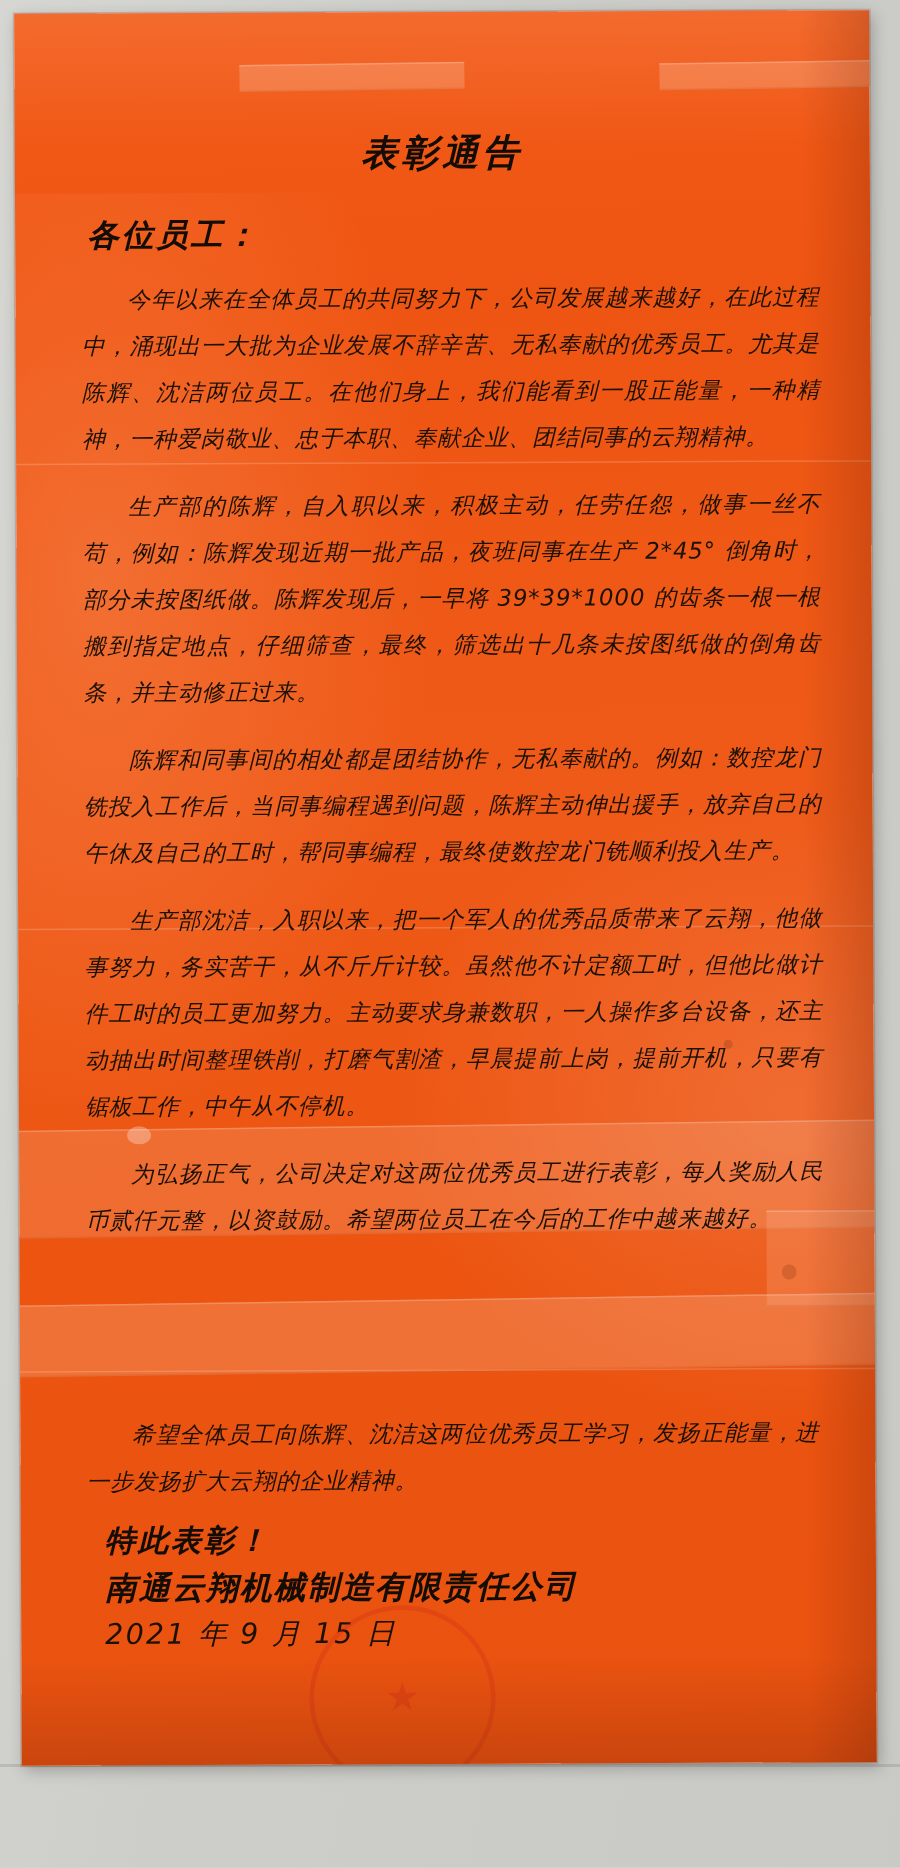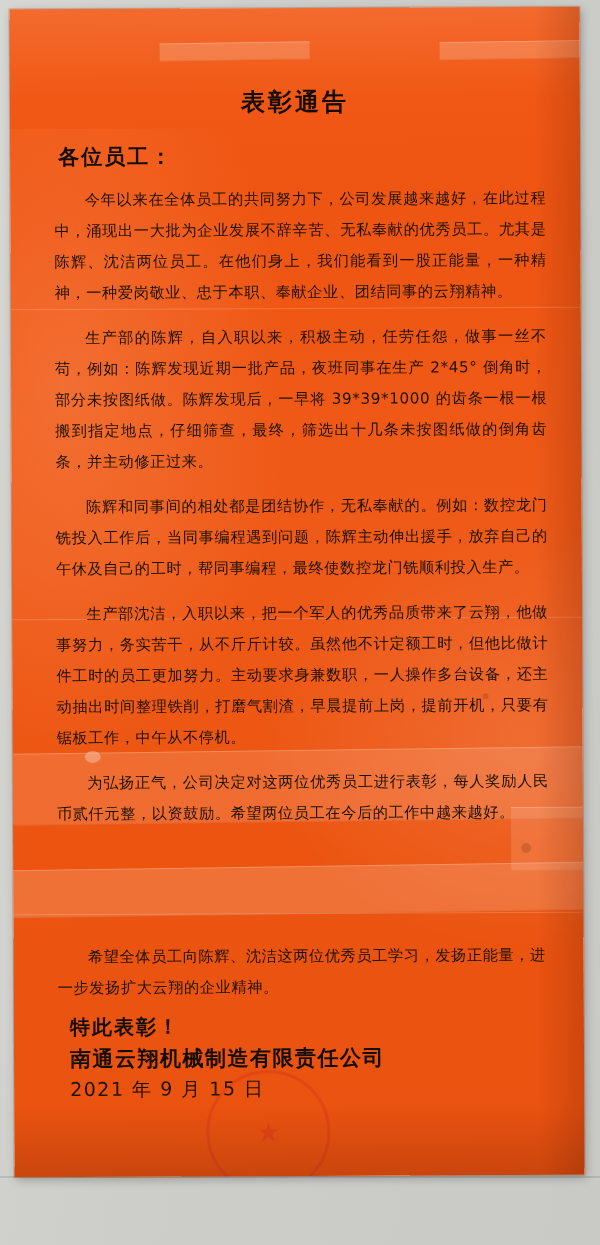--- a/index.html
+++ b/index.html
@@ -12,20 +12,21 @@
     height: 1245px;
     overflow: hidden;
     font-family: "DejaVu Sans", "Liberation Sans", sans-serif;
   }
   #page {
     position: relative;
     width: 600px;
     height: 1245px;
     background: #cfcfcb;
     overflow: hidden;
+    font-style: italic;
   }
   
   .wall {
     position: absolute;
     inset: 0;
     background: linear-gradient(100deg, #d6d6d2 0%, #cdcdc9 40%, #c9c9c5 100%);
   }
   .wall-seam {
     position: absolute;
     left: 0; right: 0;

